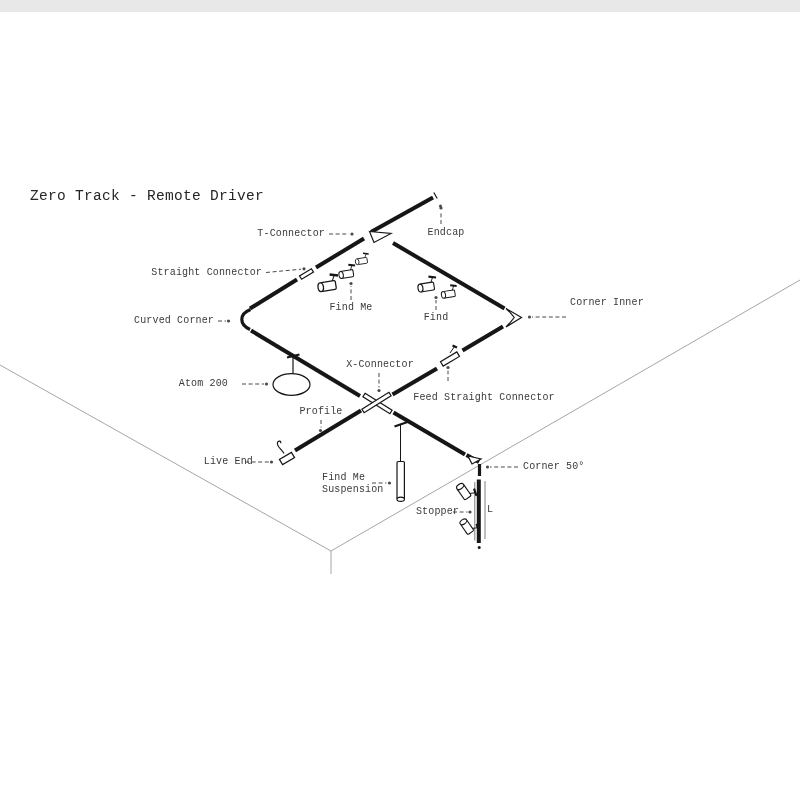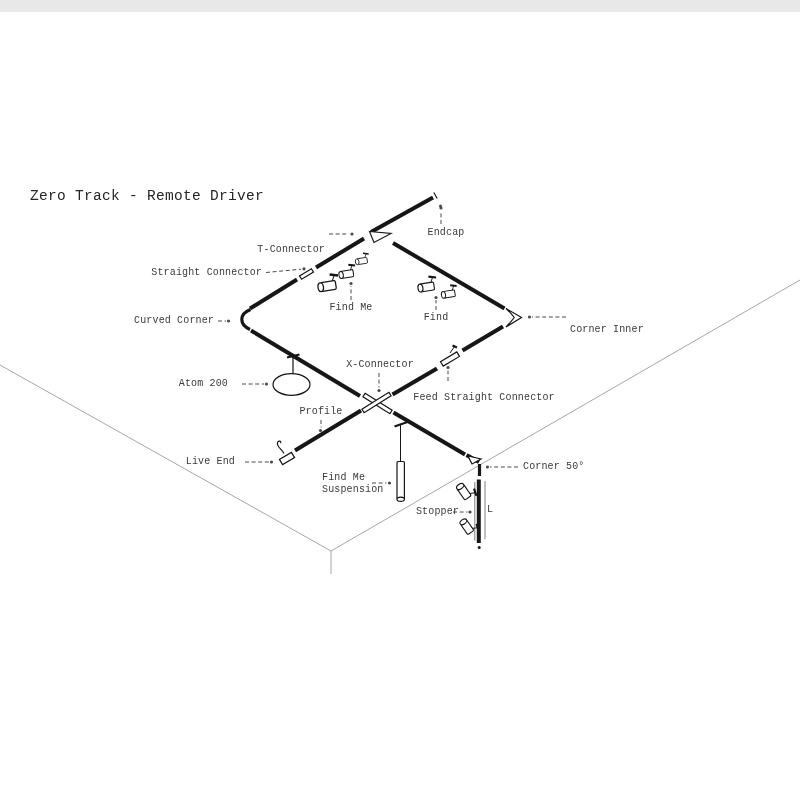--- a/index.html
+++ b/index.html
@@ -157,32 +157,32 @@
         <circle class="dot" cx="389.5" cy="471" r="1.6"></circle>
       <line class="leader" x1="518" y1="455" x2="490" y2="455"></line>
         <circle class="dot" cx="487.5" cy="455" r="1.6"></circle>
       <line class="leader" x1="453" y1="500" x2="467.5" y2="500"></line>
         <circle class="dot" cx="470" cy="500" r="1.6"></circle>
     </g>
   </svg>
 
   <div class="title">Zero Track - Remote Driver</div>
 
-  <div class="label" style="right:475px;top:232px;">T-Connector</div>
+  <div class="label" style="right:475px;top:216px;">T-Connector</div>
   <div class="label center" style="left:446px;top:215px;">Endcap</div>
   <div class="label" style="right:538px;top:255px;text-align:center;">Straight Connector</div>
   <div class="label" style="right:586px;top:303px;">Curved Corner</div>
   <div class="label center" style="left:351px;top:290px;">Find Me</div>
   <div class="label center" style="left:436px;top:300px;">Find</div>
-  <div class="label" style="left:570px;top:312px;">Corner Inner</div>
+  <div class="label" style="left:570px;top:285px;">Corner Inner</div>
   <div class="label" style="right:572px;top:366px;">Atom 200</div>
   <div class="label center" style="left:380px;top:347px;">X-Connector</div>
   <div class="label center" style="left:484px;top:380px;text-align:right;">Feed Straight Connector</div>
   <div class="label center" style="left:321px;top:394px;">Profile</div>
-  <div class="label" style="right:565px;top:444px;">Live End</div>
+  <div class="label" style="right:547px;top:444px;">Live End</div>
   <div class="label two-line" style="left:322px;top:460px;">
     <div>Find Me</div>
     <div>Suspension</div>
   </div>
   <div class="label" style="left:523px;top:449px;">Corner 50°</div>
   <div class="label" style="right:341px;top:494px;">Stopper</div>
   <div class="label" style="left:487px;top:492px;">L</div>
 
 </div>
 

